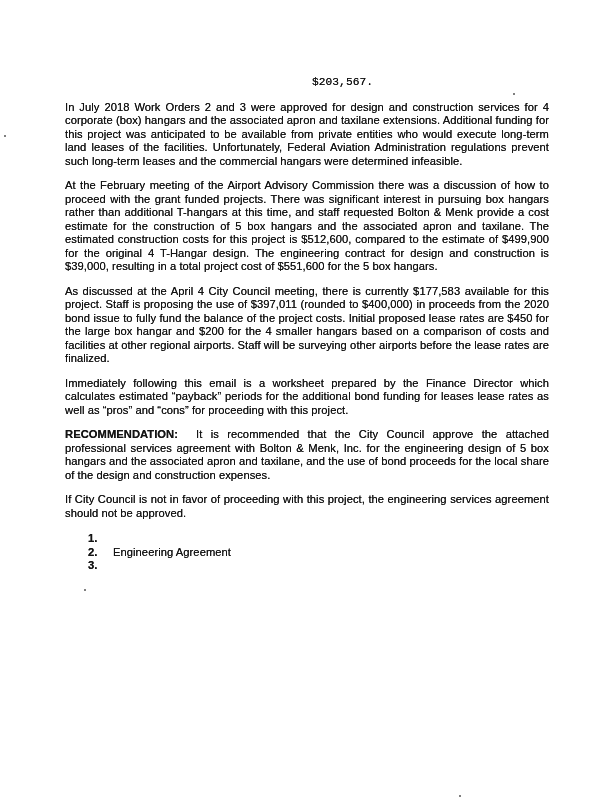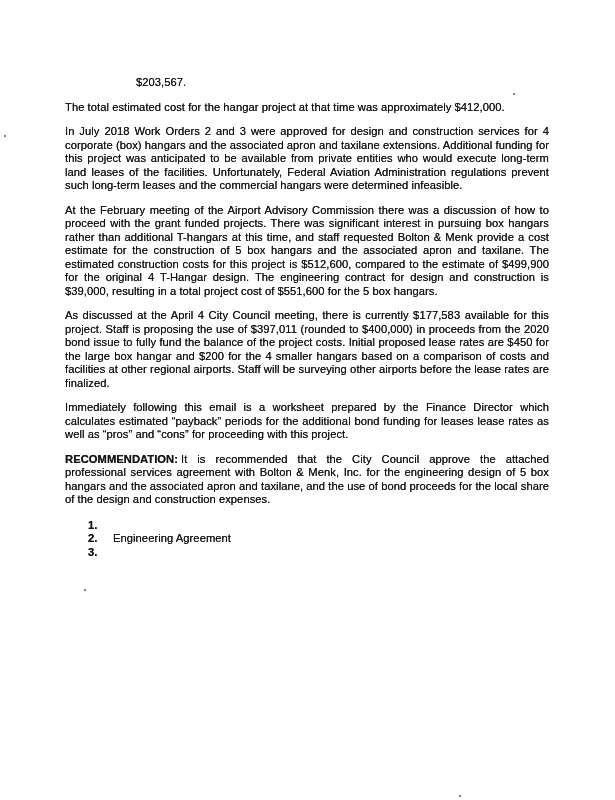--- a/index.html
+++ b/index.html
@@ -19,24 +19,25 @@
     font-size: 11.2px;
     line-height: 13.5px;
     color: #141414;
     text-align: justify;
     letter-spacing: 0.05px;
     text-shadow: 0 0 0.45px rgba(0,0,0,0.85);
   }
   .content p { margin: 0 0 11px 0; }
   p.amount {
     margin-left: 71px;
-    text-align: left;
+    text-align: center;
+    font-family: Liberation Mono, monospace;
   }
   .recommendation { margin-top: 16px; }
-  .rec-label { font-weight: bold; margin-right: 3px; }
+  .rec-label { font-weight: bold; margin-right: 18px; }
   ol.attachments {
     list-style: none;
     margin: 12px 0 0 23px;
     padding: 0;
     text-align: left;
   }
   ol.attachments li {
     display: flex;
     margin: 0;
   }
@@ -54,32 +55,32 @@
   }
 </style>
 </head>
 <body>
 
 <div class="page">
   <div class="content">
 
     <p class="amount">$203,567.</p>
 
-    <p>The total estimated cost for the hangar project at that time was approximately $412,000.</p>
 
     <p>In July 2018 Work Orders 2 and 3 were approved for design and construction services for 4 corporate (box) hangars and the associated apron and taxilane extensions. Additional funding for this project was anticipated to be available from private entities who would execute long-term land leases of the facilities. Unfortunately, Federal Aviation Administration regulations prevent such long-term leases and the commercial hangars were determined infeasible.</p>
 
     <p>At the February meeting of the Airport Advisory Commission there was a discussion of how to proceed with the grant funded projects. There was significant interest in pursuing box hangars rather than additional T-hangars at this time, and staff requested Bolton &amp; Menk provide a cost estimate for the construction of 5 box hangars and the associated apron and taxilane. The estimated construction costs for this project is $512,600, compared to the estimate of $499,900 for the original 4 T-Hangar design. The engineering contract for design and construction is $39,000, resulting in a total project cost of $551,600 for the 5 box hangars.</p>
 
     <p>As discussed at the April 4 City Council meeting, there is currently $177,583 available for this project. Staff is proposing the use of $397,011 (rounded to $400,000) in proceeds from the 2020 bond issue to fully fund the balance of the project costs. Initial proposed lease rates are $450 for the large box hangar and $200 for the 4 smaller hangars based on a comparison of costs and facilities at other regional airports. Staff will be surveying other airports before the lease rates are finalized.</p>
 
     <p>Immediately following this email is a worksheet prepared by the Finance Director which calculates estimated “payback” periods for the additional bond funding for leases lease rates as well as “pros” and “cons” for proceeding with this project.</p>
 
     <p class="recommendation"><span class="rec-label">RECOMMENDATION:</span><span>It is recommended that the City Council approve the attached professional services agreement with Bolton &amp; Menk, Inc. for the engineering design of 5 box hangars and the associated apron and taxilane, and the use of bond proceeds for the local share of the design and construction expenses.</span></p>
 
+    <p>If City Council is not in favor of proceeding with this project, the engineering services agreement should not be approved.</p>
 
     <ol class="attachments">
       <li>
         <span class="num">1.</span>
       </li>
       <li>
         <span class="num">2.</span>
         <span class="itm">Engineering Agreement</span>
       </li>
       <li>

